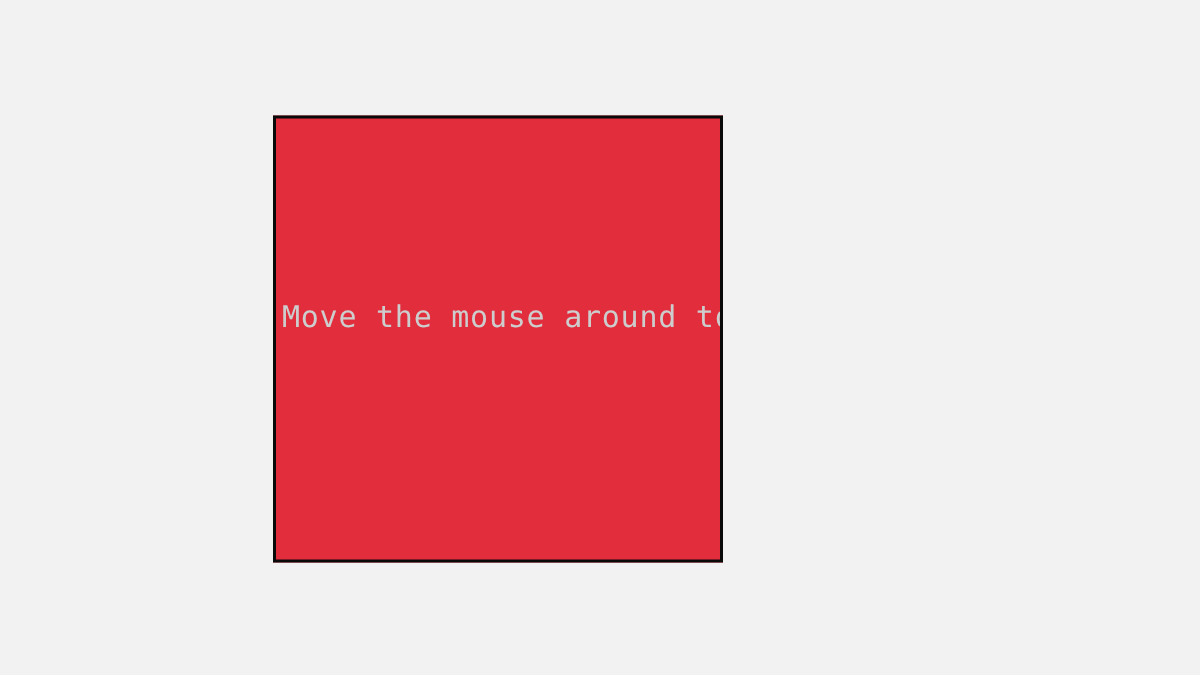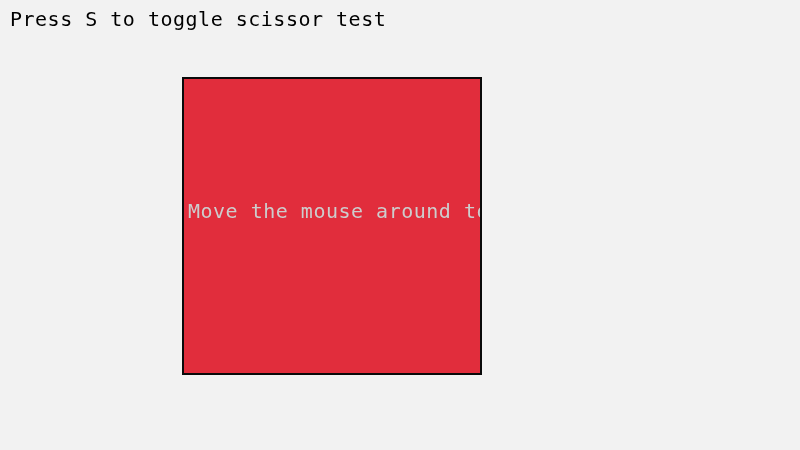--- a/index.html
+++ b/index.html
@@ -63,19 +63,18 @@
     white-space: nowrap;
     -webkit-font-smoothing: none;
     font-smooth: never;
   }
 </style>
 </head>
 <body>
 
 <div id="app-canvas">
 
-  <div id="instruction-text">Press S to toggle scissor test</div>
 
   <div id="scissor-area">
     <div id="scissor-clipped-text">Move the mouse around to reveal this text!</div>
   </div>
 
 </div>
 
 </body></html>

